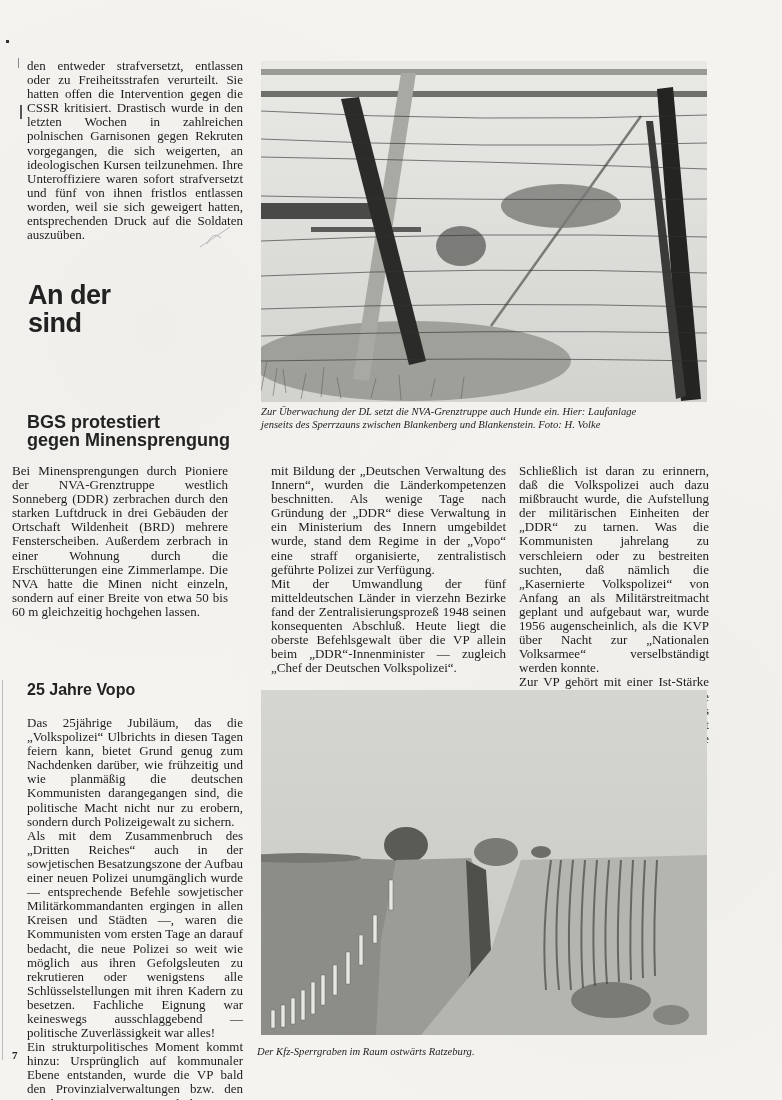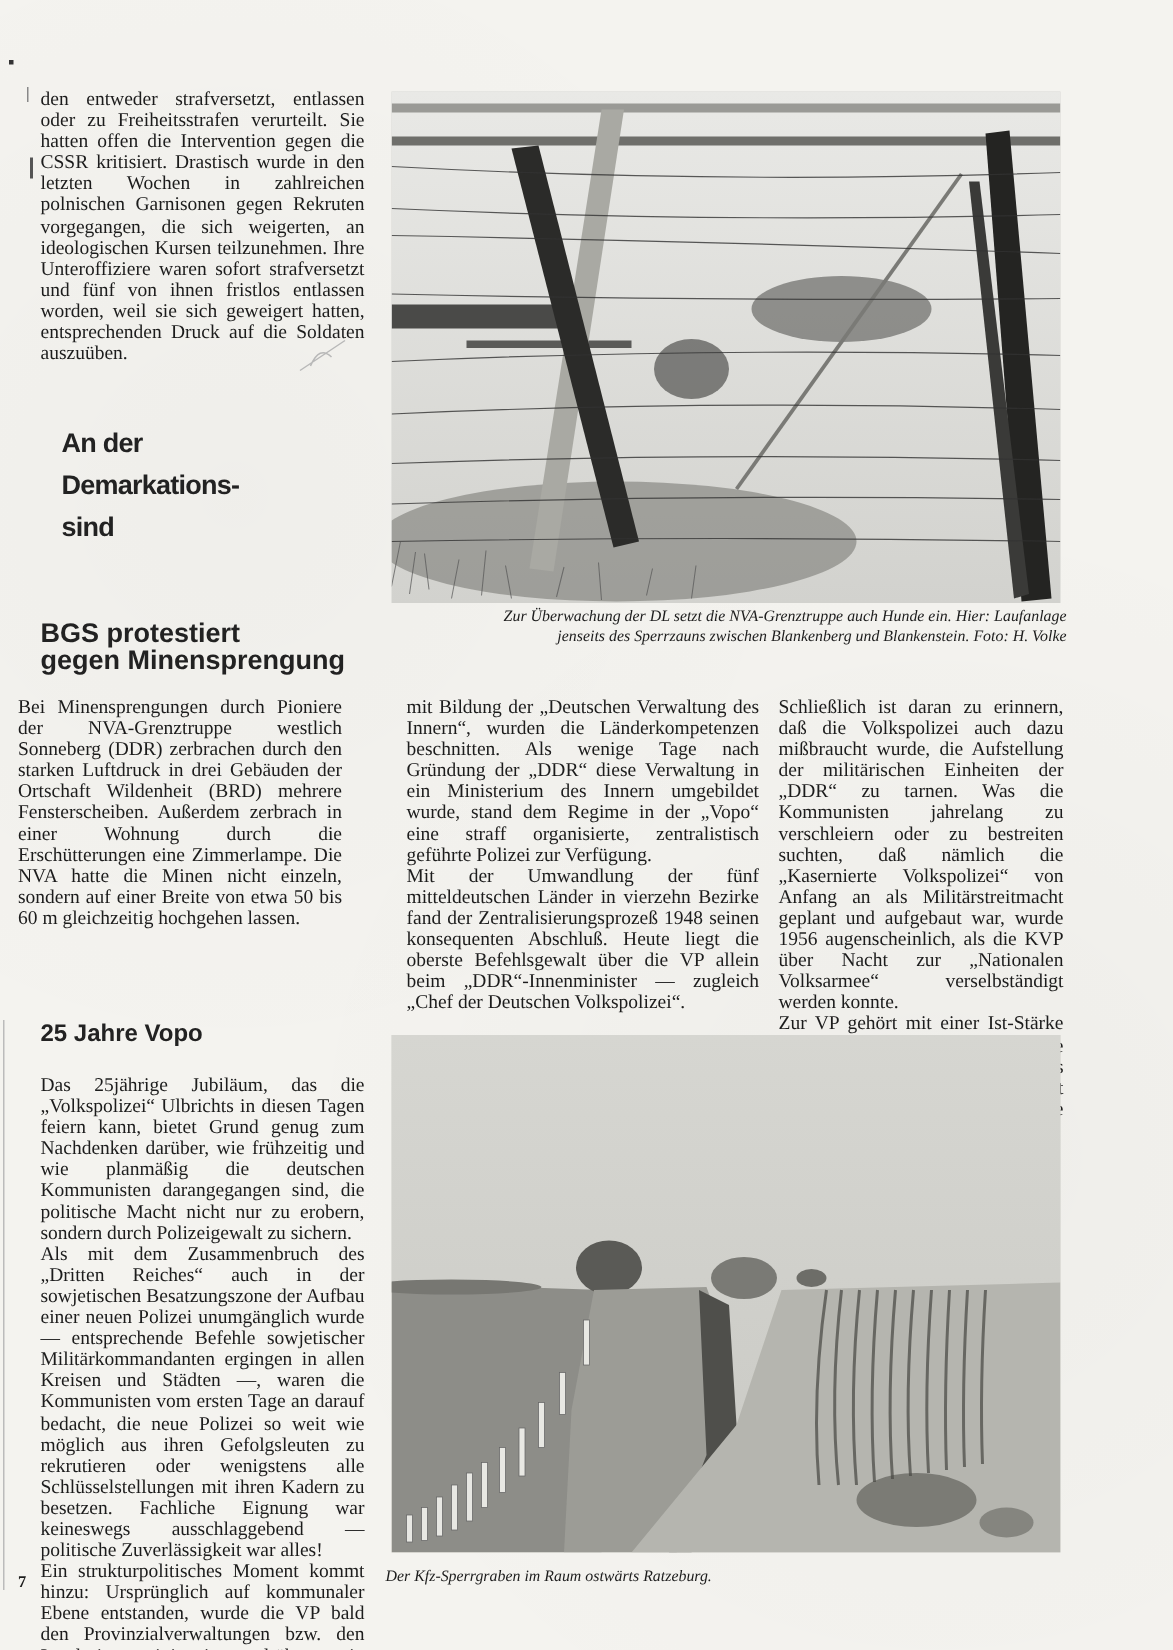--- a/index.html
+++ b/index.html
@@ -58,23 +58,22 @@
 <div class="edge-mark" style="left:2px;top:680px;width:1px;height:380px;background:#bbb;"></div>
 
 <div class="body-text" style="left:27px; top:59px; width:216px;">
   <p>den entweder strafversetzt, entlassen oder zu Freiheitsstrafen verurteilt. Sie hatten offen die Intervention gegen die CSSR kritisiert. Drastisch wurde in den letzten Wochen in zahlreichen polnischen Garnisonen gegen Rekruten vorgegangen, die sich weigerten, an ideologischen Kursen teilzunehmen. Ihre Unteroffiziere waren sofort strafversetzt und fünf von ihnen fristlos entlassen worden, weil sie sich geweigert hatten, entsprechenden Druck auf die Soldaten auszuüben.</p>
 </div>
 
 <svg style="position:absolute;left:195px;top:222px;" width="40" height="30">
   <path d="M5 25 L35 5 M12 22 q6 -14 14 -6" stroke="#b8b8b8" stroke-width="1" fill="none"></path>
 </svg>
 
-<div class="headline" style="left:41px; top:281px; font-size:18px; line-height:28px; letter-spacing:-0.5px;">
+<div class="headline" style="left:28px; top:281px; font-size:27px; line-height:28px; letter-spacing:-0.5px;">
   <div>An der</div>
-  <div>Demarkations-</div>
   <div>sind</div>
 </div>
 
 <div class="headline" style="left:27px; top:413px; font-size:18px; line-height:18px;">
   <div>BGS protestiert</div>
   <div>gegen Minensprengung</div>
 </div>
 
 <div class="photo" style="left:261px; top:61px; width:446px; height:341px; background:#d8d8d4;">
   <svg width="446" height="341" viewBox="0 0 446 341">
@@ -115,21 +114,21 @@
       <path d="M0 275 Q220 268 446 272"></path>
       <path d="M0 300 Q220 296 446 300"></path>
     </g>
 
     <g stroke="#555" stroke-width="0.7" opacity="0.7">
       <path d="M0 330 l6 -30 M12 335 l4 -28 M25 332 l-3 -24 M40 338 l5 -26 M60 336 l3 -30 M80 338 l-4 -22 M110 337 l5 -20 M140 339 l-2 -25 M170 336 l4 -18 M200 338 l3 -22"></path>
     </g>
   </svg>
 </div>
 
-<div class="caption" style="left:261px; top:405px; width:450px;text-align:right;">
+<div class="caption" style="left:261px; top:405px; width:450px;">
   <div>Zur Überwachung der DL setzt die NVA-Grenztruppe auch Hunde ein. Hier: Laufanlage</div>
   <div>jenseits des Sperrzauns zwischen Blankenberg und Blankenstein. Foto: H. Volke</div>
 </div>
 
 <div class="body-text" style="left:12px; top:464px; width:216px;">
   <p>Bei Minensprengungen durch Pioniere der NVA-Grenztruppe westlich Sonneberg (DDR) zerbrachen durch den starken Luftdruck in drei Gebäuden der Ortschaft Wildenheit (BRD) mehrere Fensterscheiben. Außerdem zerbrach in einer Wohnung durch die Erschütterungen eine Zimmerlampe. Die NVA hatte die Minen nicht einzeln, sondern auf einer Breite von etwa 50 bis 60 m gleichzeitig hochgehen lassen.</p>
 </div>
 
 <div class="body-text" style="left:271px; top:464px; width:235px;">
   <p>mit Bildung der „Deutschen Verwaltung des Innern“, wurden die Länderkompetenzen beschnitten. Als wenige Tage nach Gründung der „DDR“ diese Verwaltung in ein Ministerium des Innern umgebildet wurde, stand dem Regime in der „Vopo“ eine straff organisierte, zentralistisch geführte Polizei zur Verfügung.</p>

